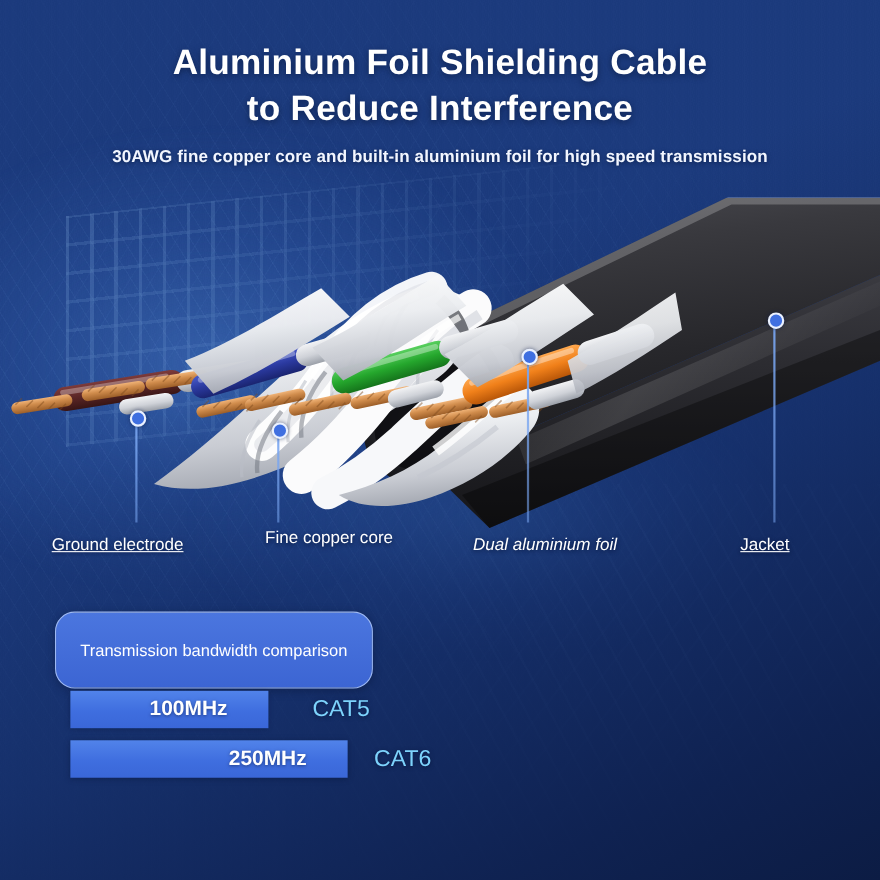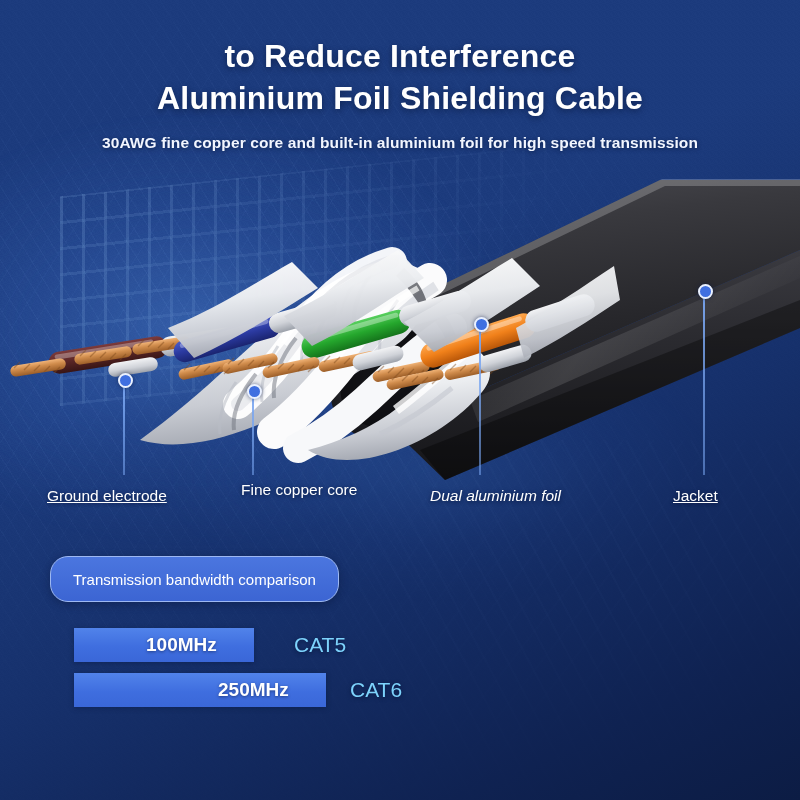--- a/index.html
+++ b/index.html
@@ -129,33 +129,33 @@
     font-size: 15.5px;
     white-space: nowrap;
     text-shadow: 0 1px 4px rgba(5,18,50,0.75);
   }
 
   
   .pill {
     position: absolute;
     left: 50px; top: 556px;
     height: 36px;
-    padding: 4px 22px;
+    padding: 16px 22px;
     display: flex; align-items: center;
     border-radius: 18px;
     background: linear-gradient(180deg, #4b76df 0%, #3c65d3 100%);
     border: 1.5px solid #9db8f2;
     color: #ffffff;
     font-size: 15px;
     box-shadow: 0 2px 8px rgba(8,22,60,0.45);
   }
 
   
   .chart { position: absolute; left: 0; top: 618px; width: 800px; height: 160px; }
-  .bar-row { position: absolute; left: 16px; width: 652px; height: 34px; }
+  .bar-row { position: absolute; left: 6px; width: 652px; height: 34px; }
   .bar {
     position: absolute; left: 58px; top: 0; height: 100%;
     background: linear-gradient(180deg, #5183ea 0%, #3f6edf 55%, #3a67d8 100%);
     box-shadow: 0 1px 5px rgba(6,18,55,0.40);
   }
   .bar-value {
     position: absolute;
     color: #ffffff;
     font-size: 19px;
     font-weight: bold;
@@ -180,22 +180,22 @@
   <div class="bg-base"></div>
   <div class="bg-glow-left"></div>
   <div class="bg-glow-center"></div>
   <div class="bg-mesh"></div>
   <div class="bg-mesh-2"></div>
   <div class="bg-pixels"></div>
   <div class="bg-noise"></div>
   <div class="bg-dark-br"></div>
 
   <div class="headline">
+    <div>Aluminium Foil Shielding Cable</div>
     <div>to Reduce Interference</div>
-    <div>Aluminium Foil Shielding Cable</div>
   </div>
 
   <div class="subhead">30AWG fine copper core and built-in aluminium foil for high speed transmission</div>
 
   <div class="cable-wrap">
     <svg width="800" height="330" viewBox="0 0 800 330" xmlns="http://www.w3.org/2000/svg">
       <defs>
         <linearGradient id="jacketTop" x1="0" y1="0" x2="0.25" y2="1">
           <stop offset="0%" stop-color="#4c4c52"></stop>
           <stop offset="28%" stop-color="#39393e"></stop>

